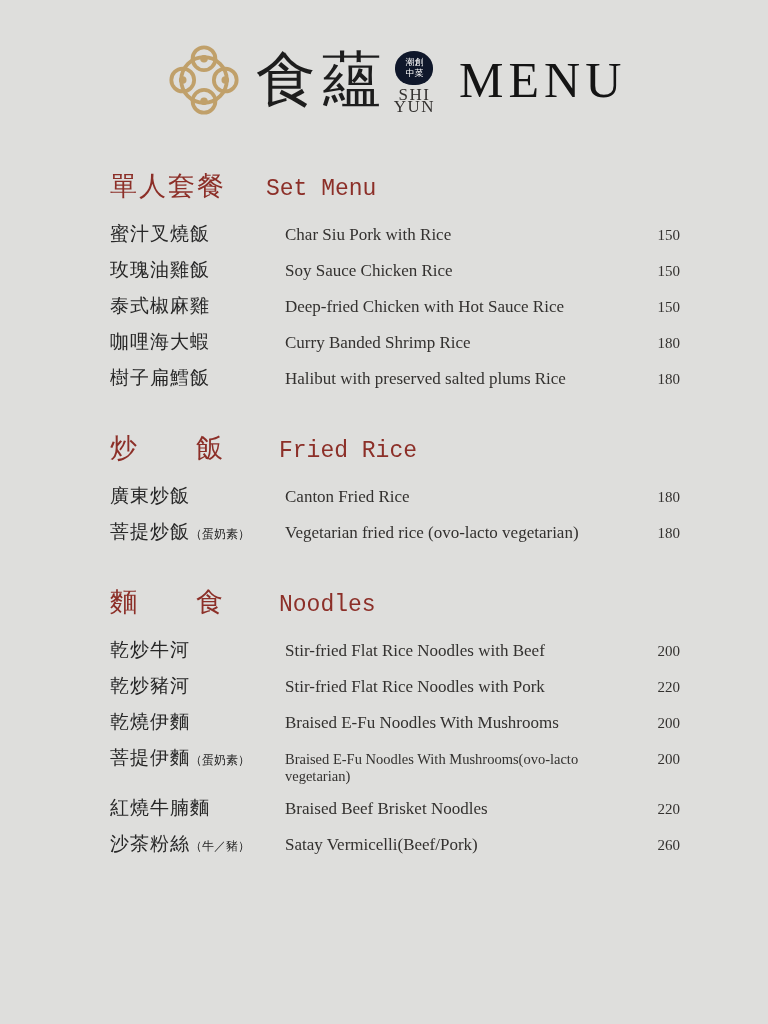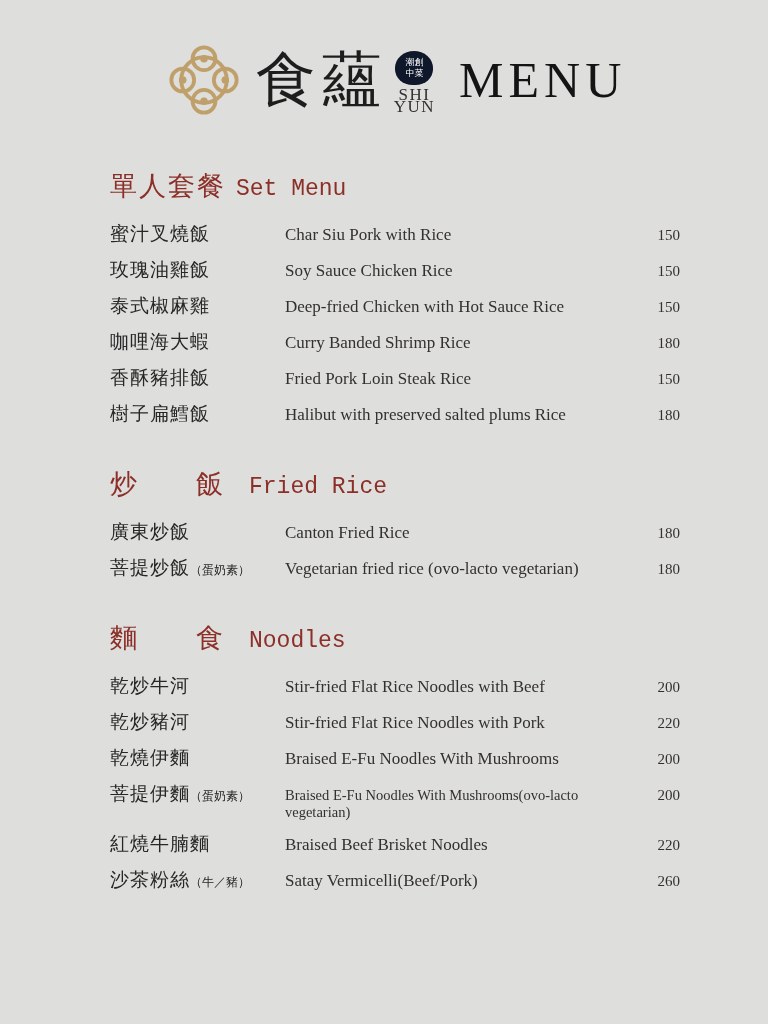--- a/index.html
+++ b/index.html
@@ -91,20 +91,21 @@
   .content {
     padding: 0 88px 0 110px;
   }
   .section {
     margin-bottom: 14px;
   }
   .section-head {
     display: flex;
     align-items: baseline;
     margin-bottom: 12px;
+    gap: 30px;
   }
   .sec-cn {
     font-size: 27px;
     color: #8c2f28;
     letter-spacing: 2px;
     font-family: "Liberation Serif", serif;
   }
   .sec-cn.spaced {
     letter-spacing: 16px;
   }
@@ -216,25 +217,20 @@
           <td class="c-cn">泰式椒麻雞</td>
           <td class="c-en">Deep-fried Chicken with Hot Sauce Rice</td>
           <td class="c-price">150</td>
         </tr>
         <tr>
           <td class="c-cn">咖哩海大蝦</td>
           <td class="c-en">Curry Banded Shrimp Rice</td>
           <td class="c-price">180</td>
         </tr>
         <tr>
-          <td class="c-cn">香酥豬排飯</td>
-          <td class="c-en">Fried Pork Loin Steak Rice</td>
-          <td class="c-price">150</td>
-        </tr>
-        <tr>
           <td class="c-cn">樹子扁鱈飯</td>
           <td class="c-en">Halibut with preserved salted plums Rice</td>
           <td class="c-price">180</td>
         </tr>
       </tbody>
         </table>
     </div>
 
     <div class="section sec-rice">
       <div class="section-head">

